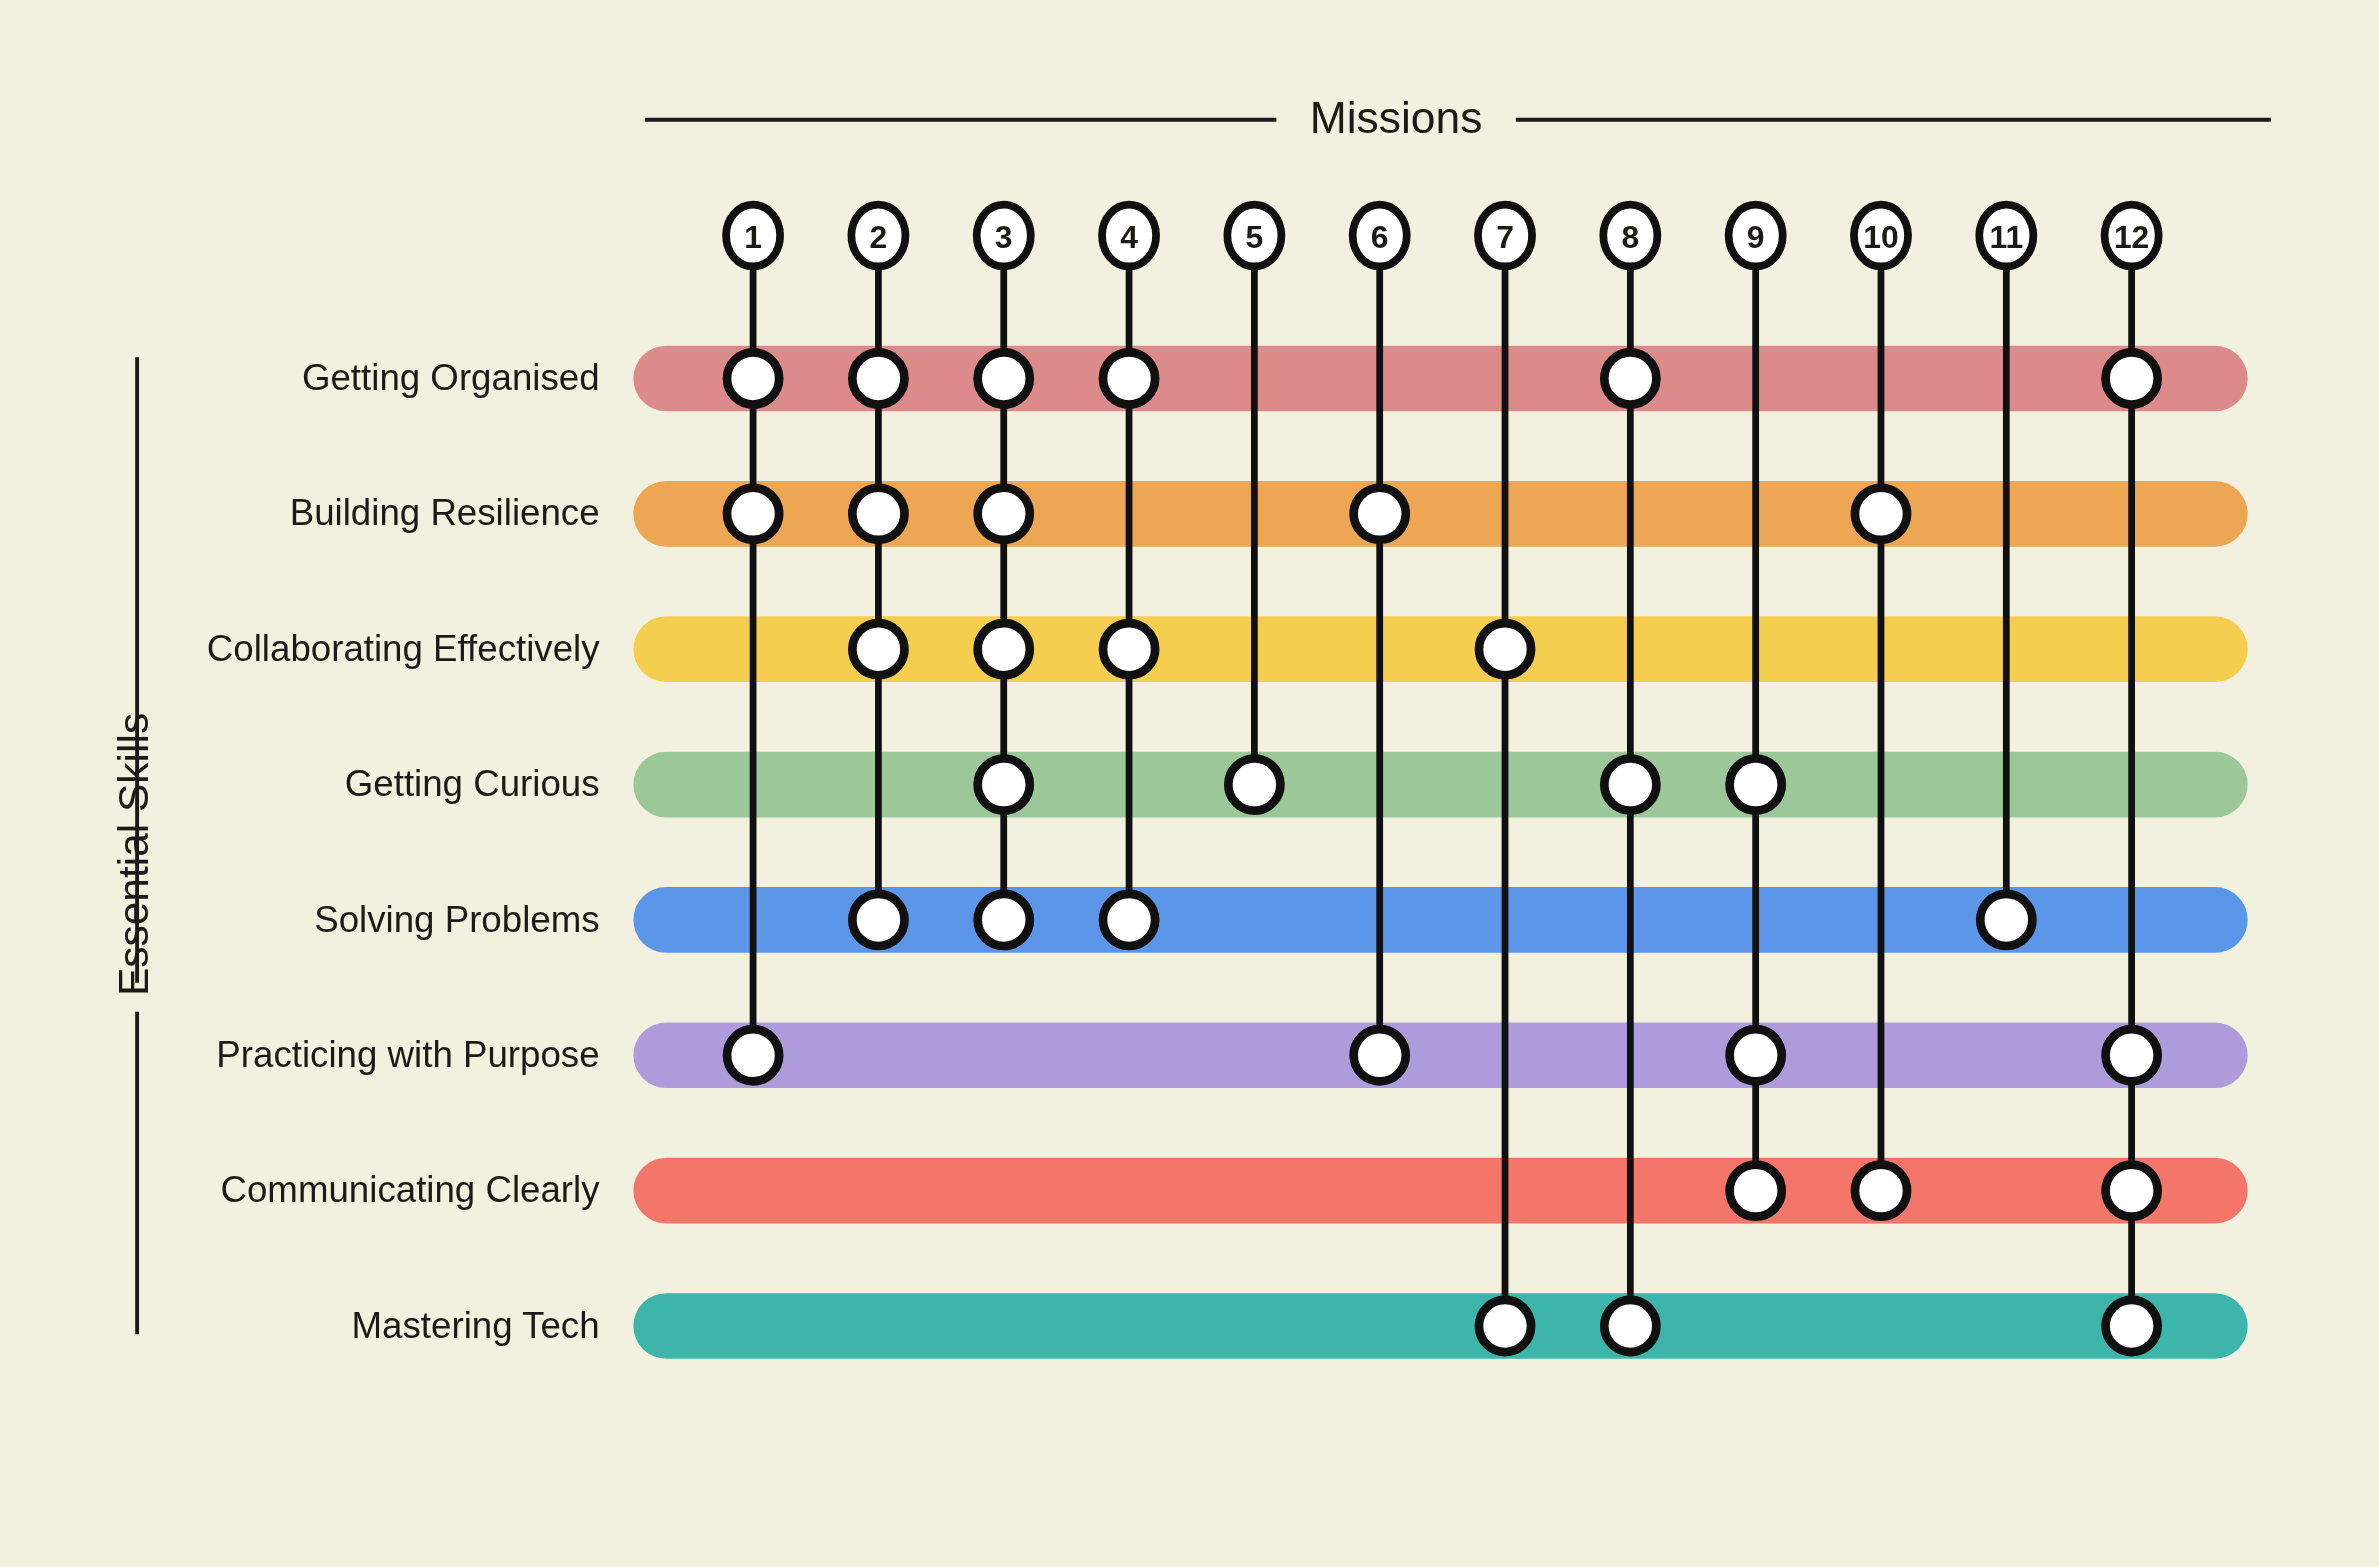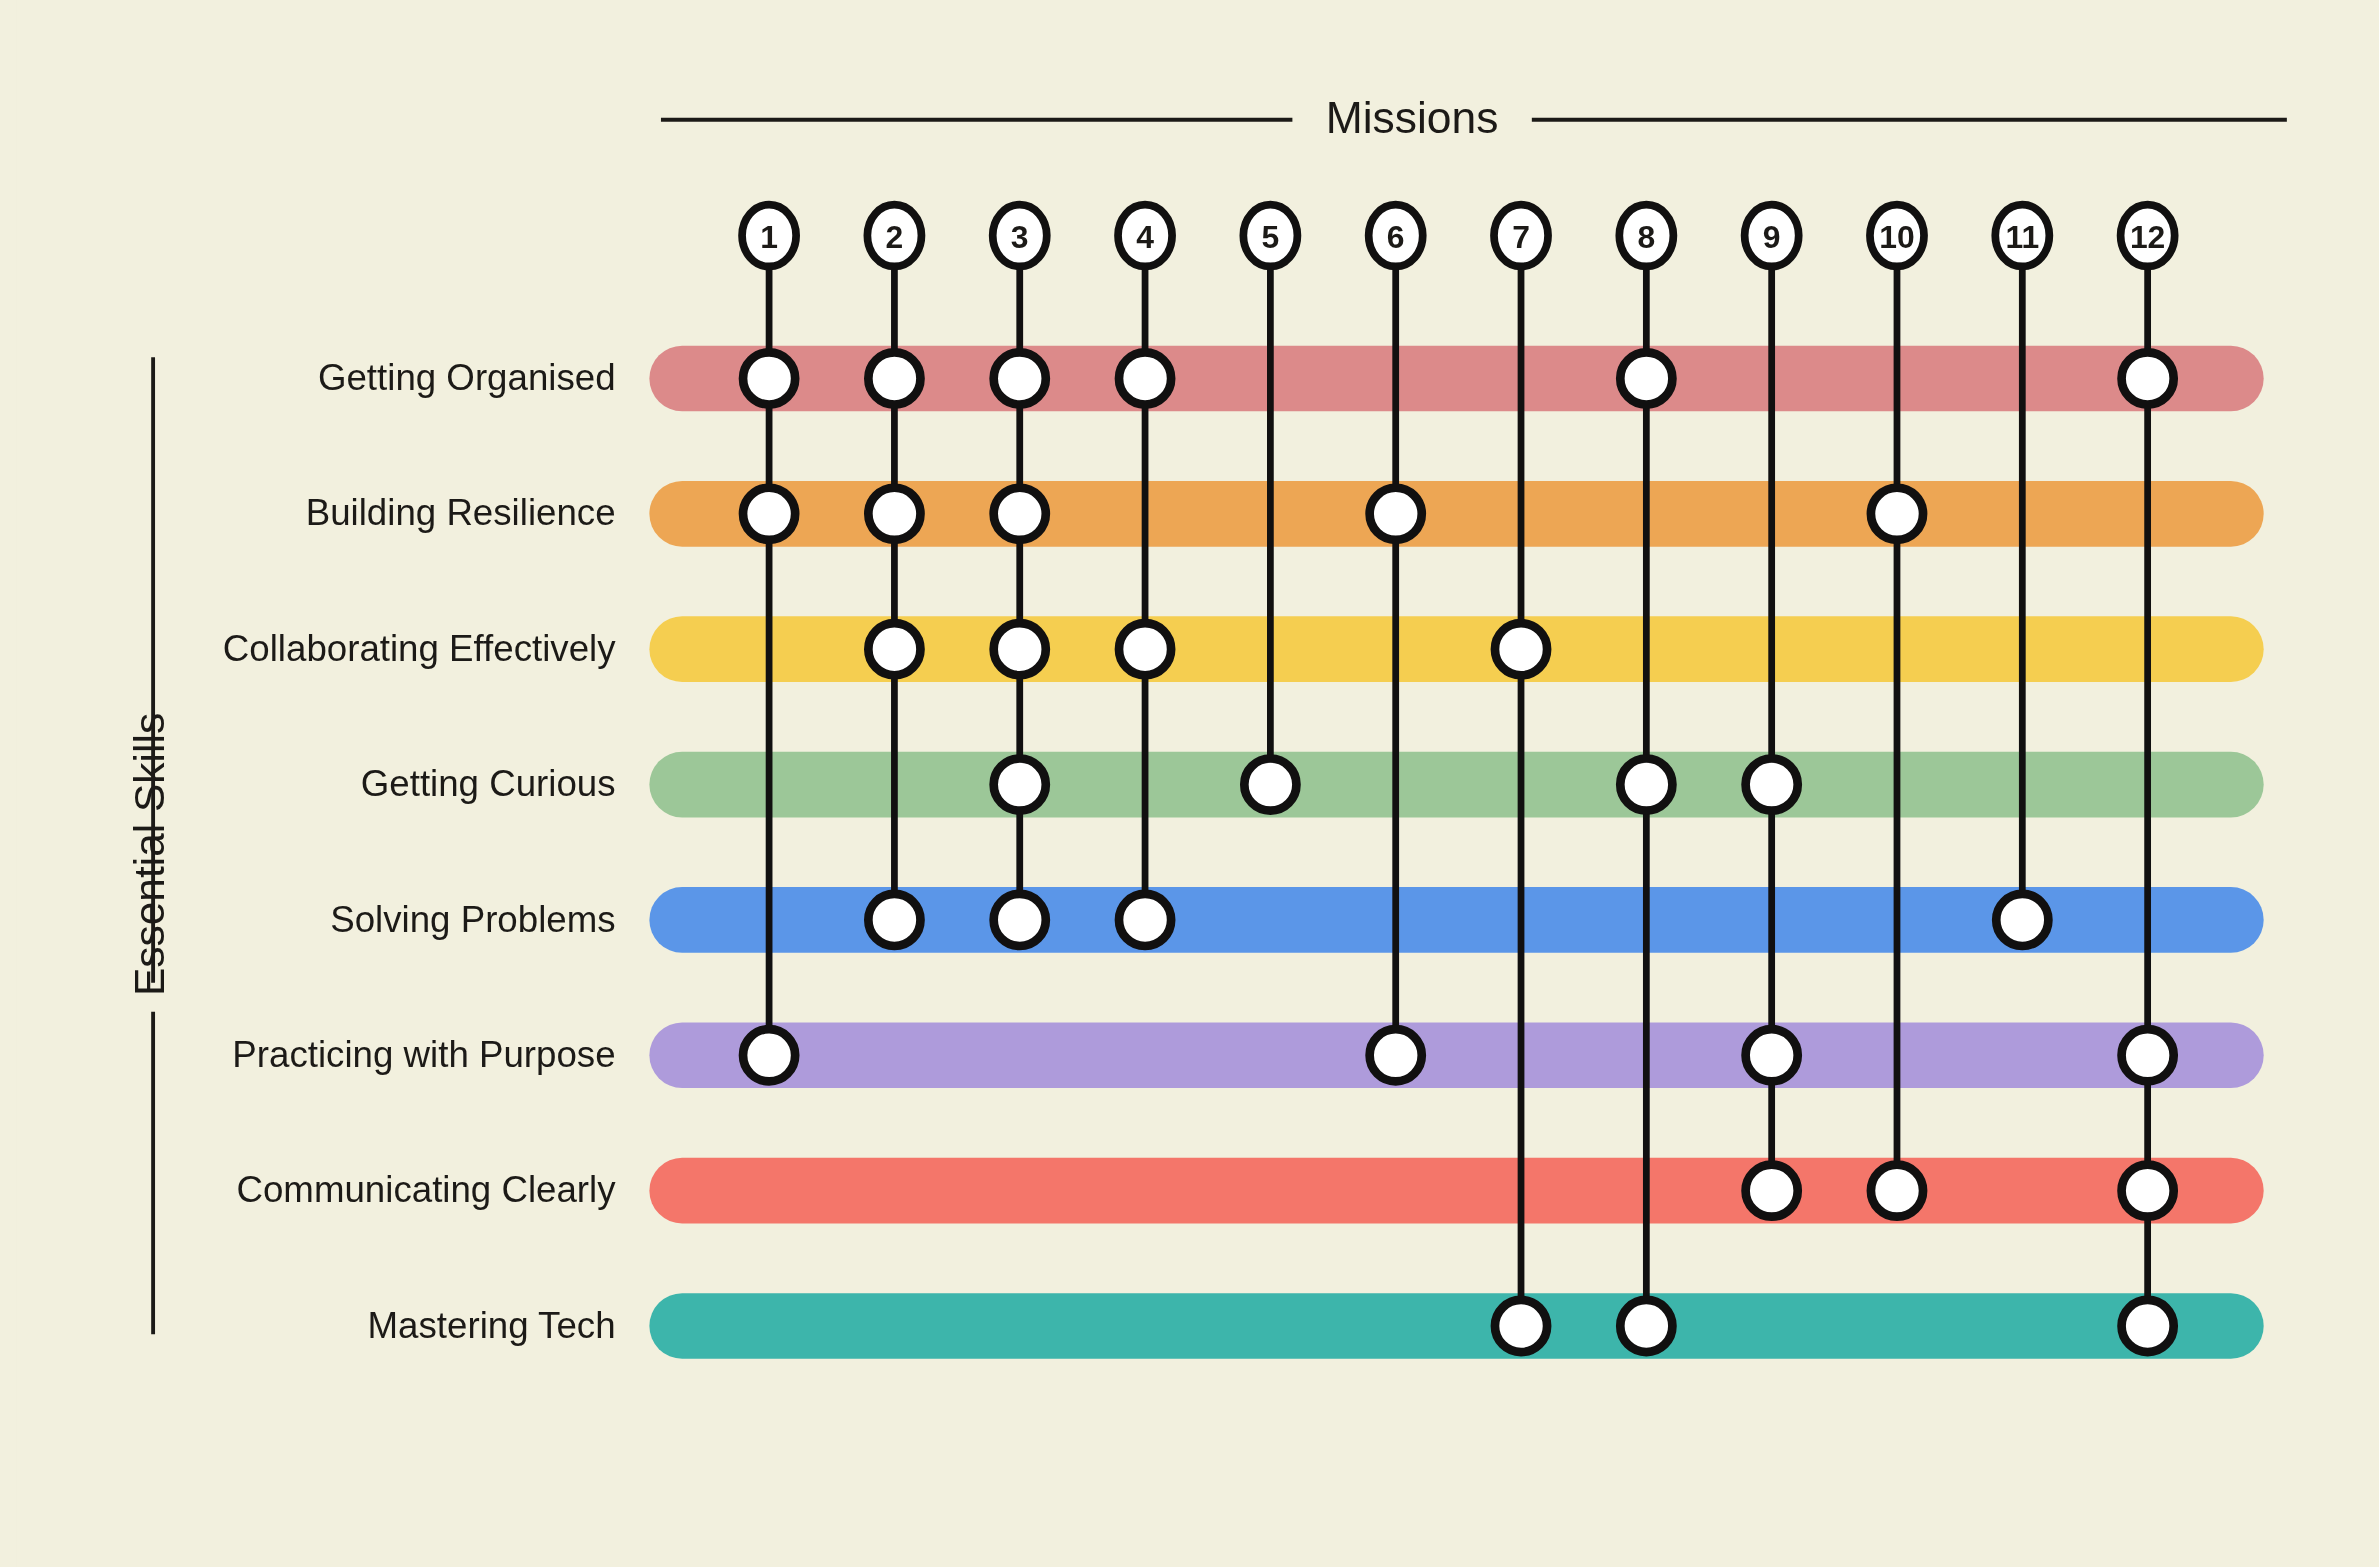--- a/index.html
+++ b/index.html
@@ -11,21 +11,20 @@
     width: 2379px;
     height: 1567px;
     font-family: "Liberation Sans", sans-serif;
     overflow: hidden;
   }
   #stage {
     position: relative;
     width: 2108px;
     height: 1567px;
     background: #4d7c0f;
-    margin-left: 16px;
   }
   #matrix-svg {
     position: absolute;
     left: 0;
     top: 0;
     width: 2379px;
     height: 1567px;
   }
   .hdr-title {
     font-size: 46px;

